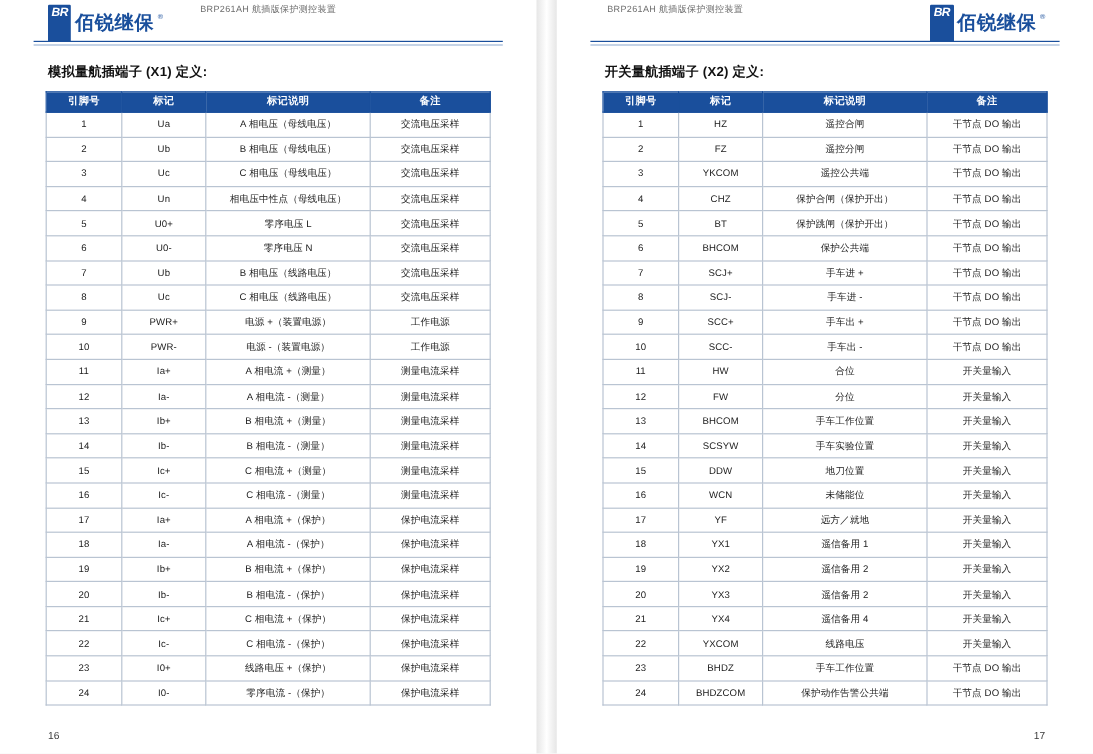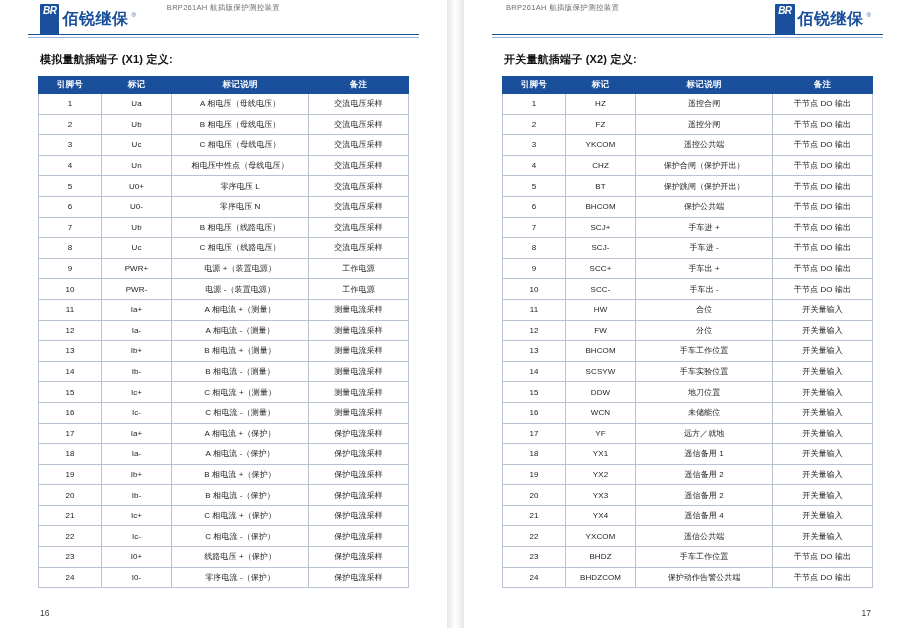--- a/index.html
+++ b/index.html
@@ -482,21 +482,21 @@
             </tr>
             <tr>
               <td>21</td>
               <td>YX4</td>
               <td>遥信备用 4</td>
               <td>开关量输入</td>
             </tr>
             <tr>
               <td>22</td>
               <td>YXCOM</td>
-              <td>遥信公共端</td>
+              <td>线路电压</td>
               <td>开关量输入</td>
             </tr>
             <tr>
               <td>23</td>
               <td>BHDZ</td>
               <td>手车工作位置</td>
               <td>干节点 DO 输出</td>
             </tr>
             <tr>
               <td>24</td>

